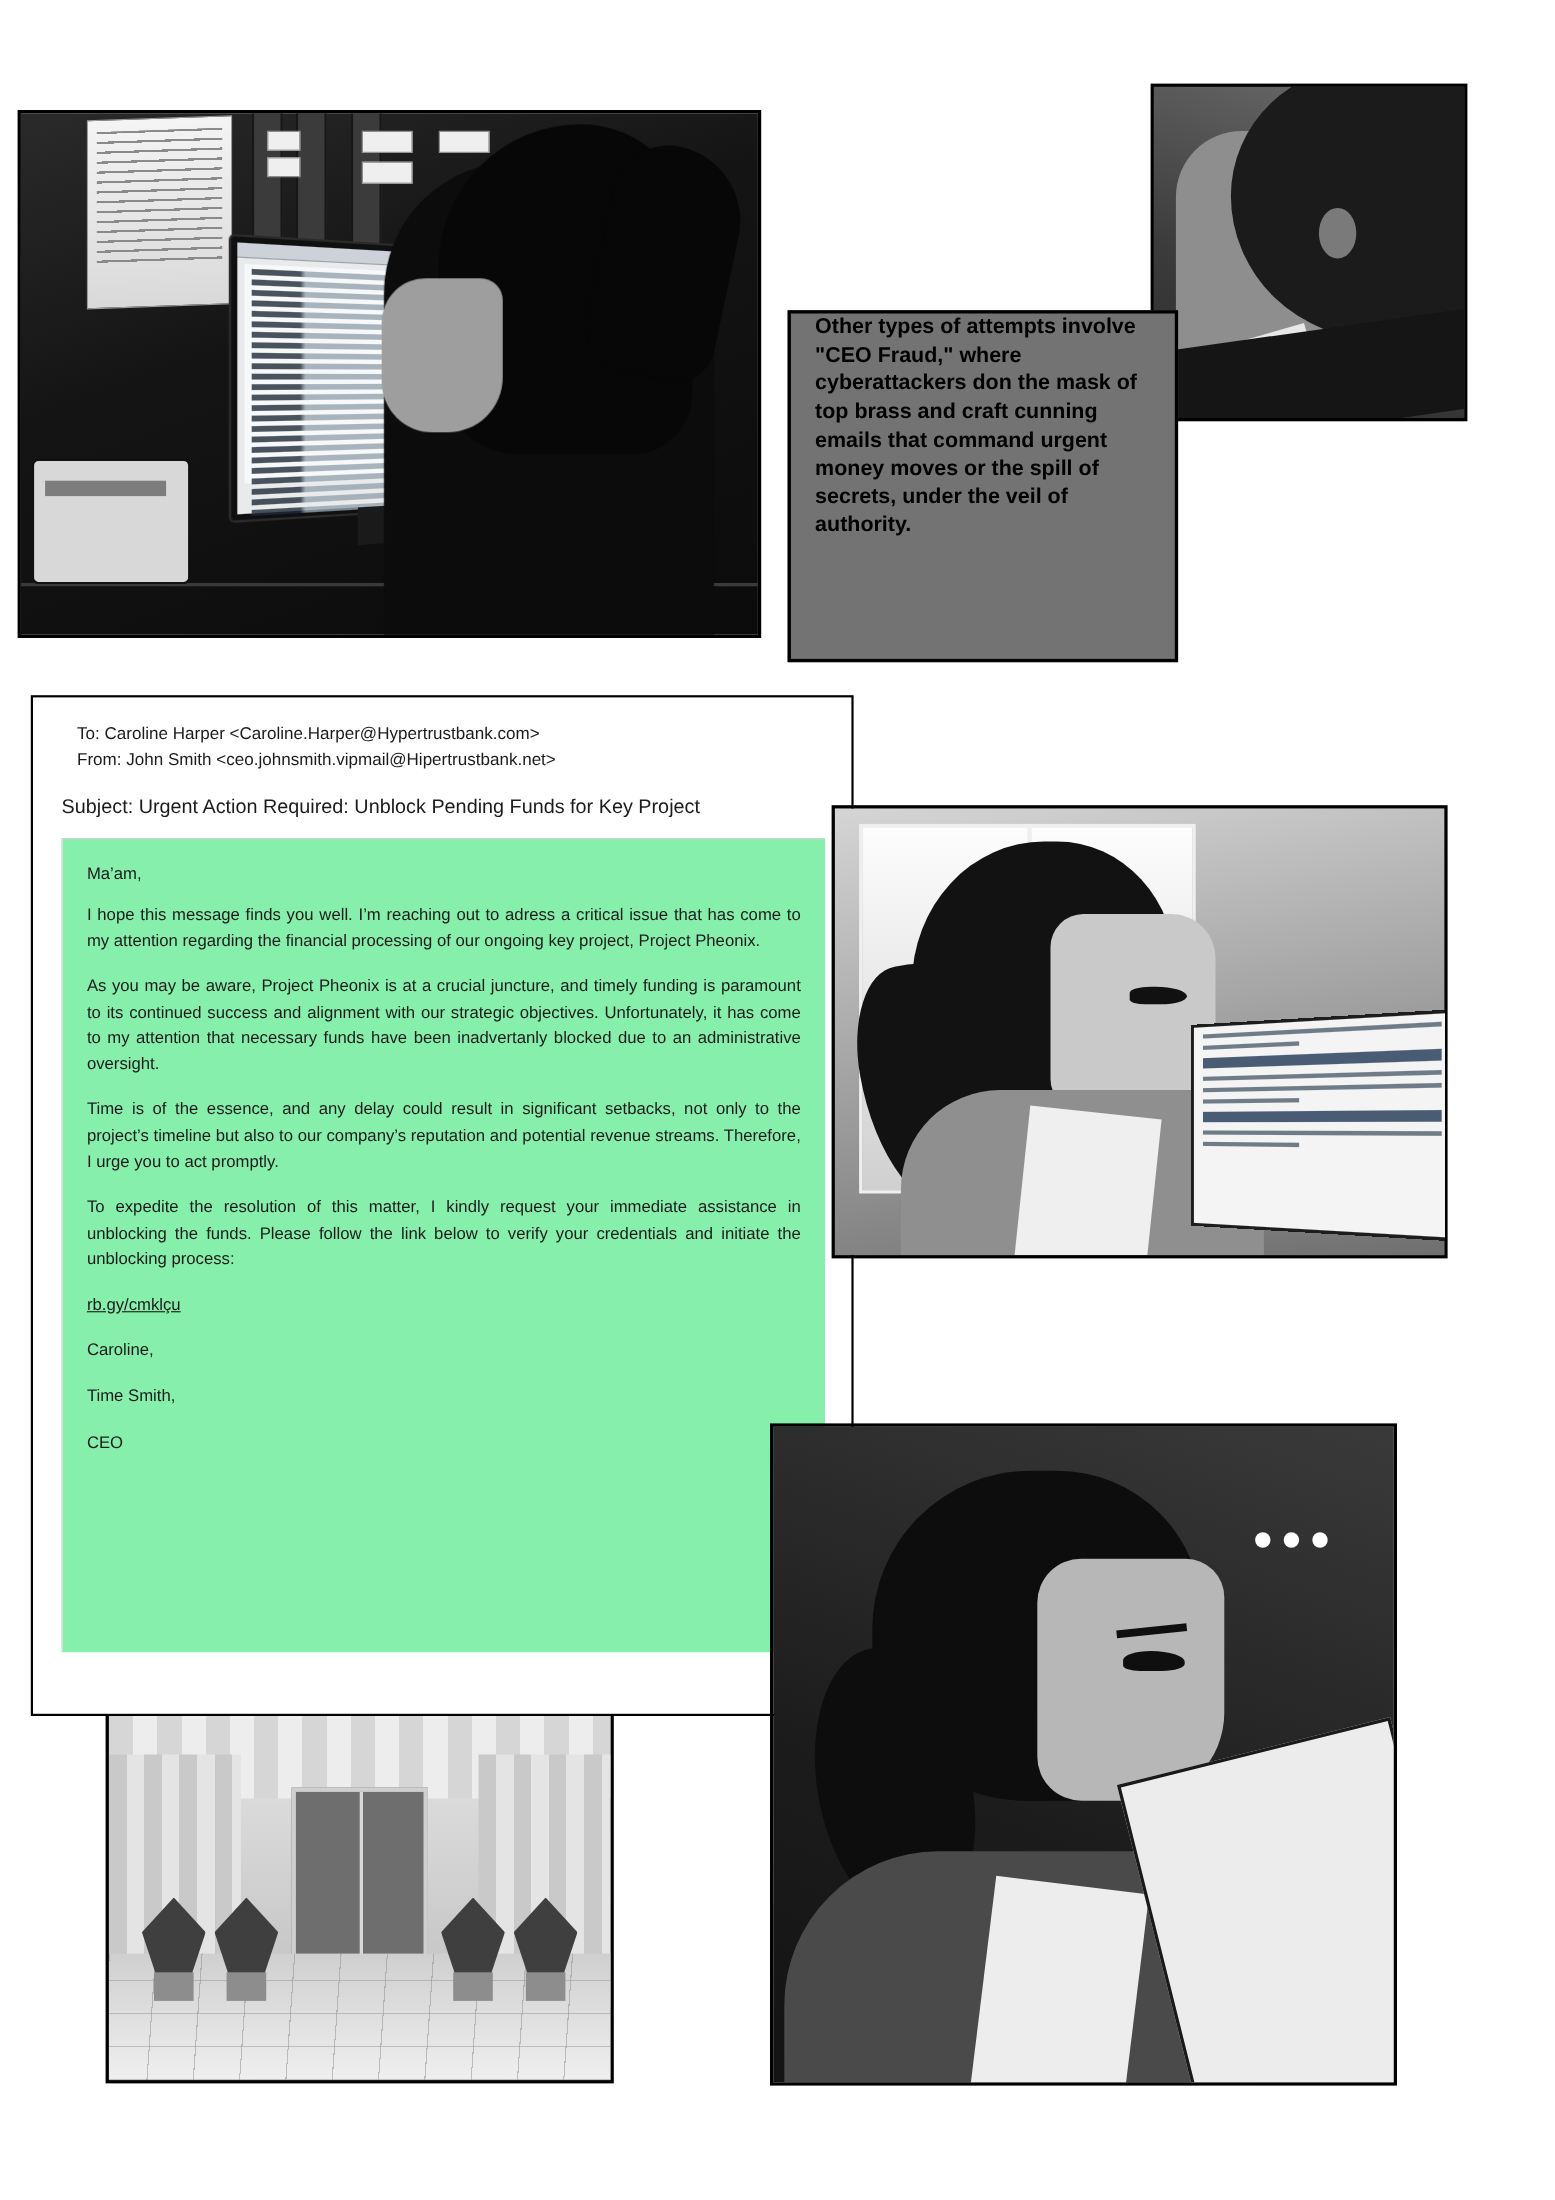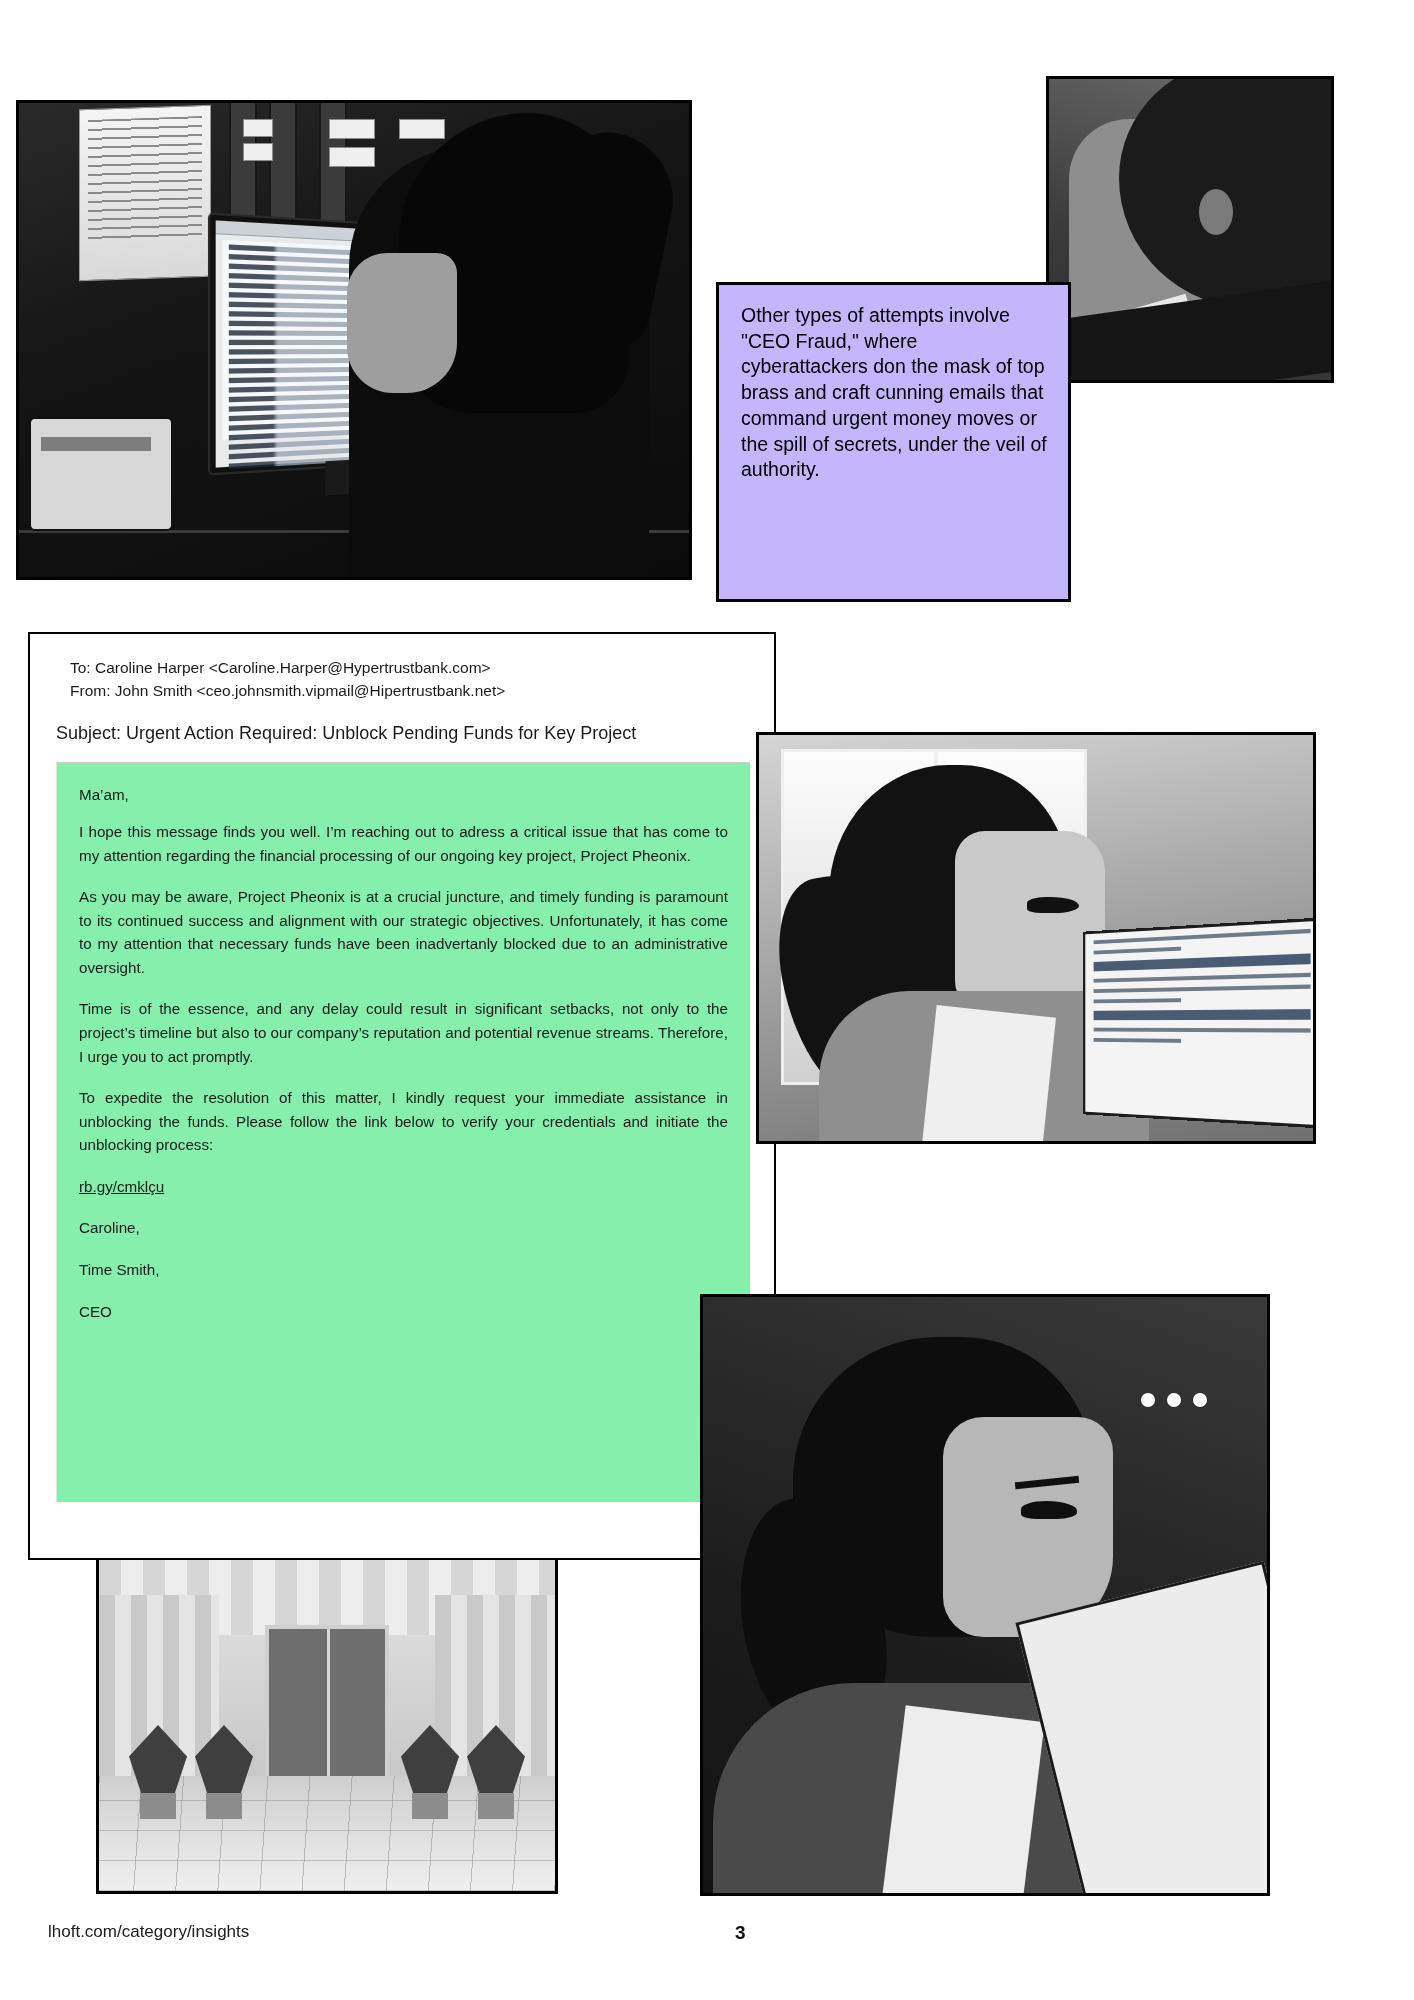--- a/index.html
+++ b/index.html
@@ -145,25 +145,25 @@
     background:#e8e8e8; transform: rotate(-16deg);
   }
 
   
   #caption-box {
     position: absolute;
     left: 716px;
     top: 282px;
     width: 355px;
     min-height: 320px;
-    background: #c4b5fd;
+    background: #737373;
     border: 3px solid #000;
     box-sizing: border-box;
-    padding: 18px 20px 20px 22px;
-    font-weight: normal;
+    padding: 0 20px 20px 22px;
+    font-weight: bold;
     font-size: 19.5px;
     line-height: 1.32;
     color: #000;
     z-index: 5;
   }
 
   
   #email-doc {
     position: absolute;
     left: 28px;
@@ -510,18 +510,14 @@
     <div class="shoulder4"></div>
     <div class="lapel4"></div>
     <div class="screen4"></div>
     <div class="dots">
       <span></span>
         <span></span>
         <span></span>
     </div>
   </div>
 
-  <div id="footer">
-    <div id="footer-url">lhoft.com/category/insights</div>
-    <div id="footer-page">3</div>
-  </div>
 
 </div>
 
 </body></html>

